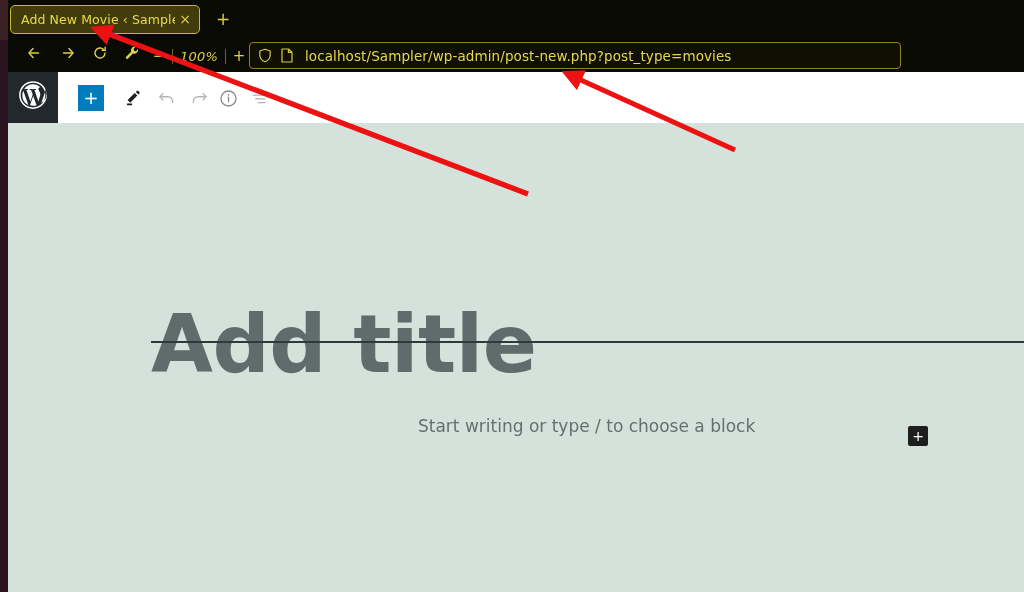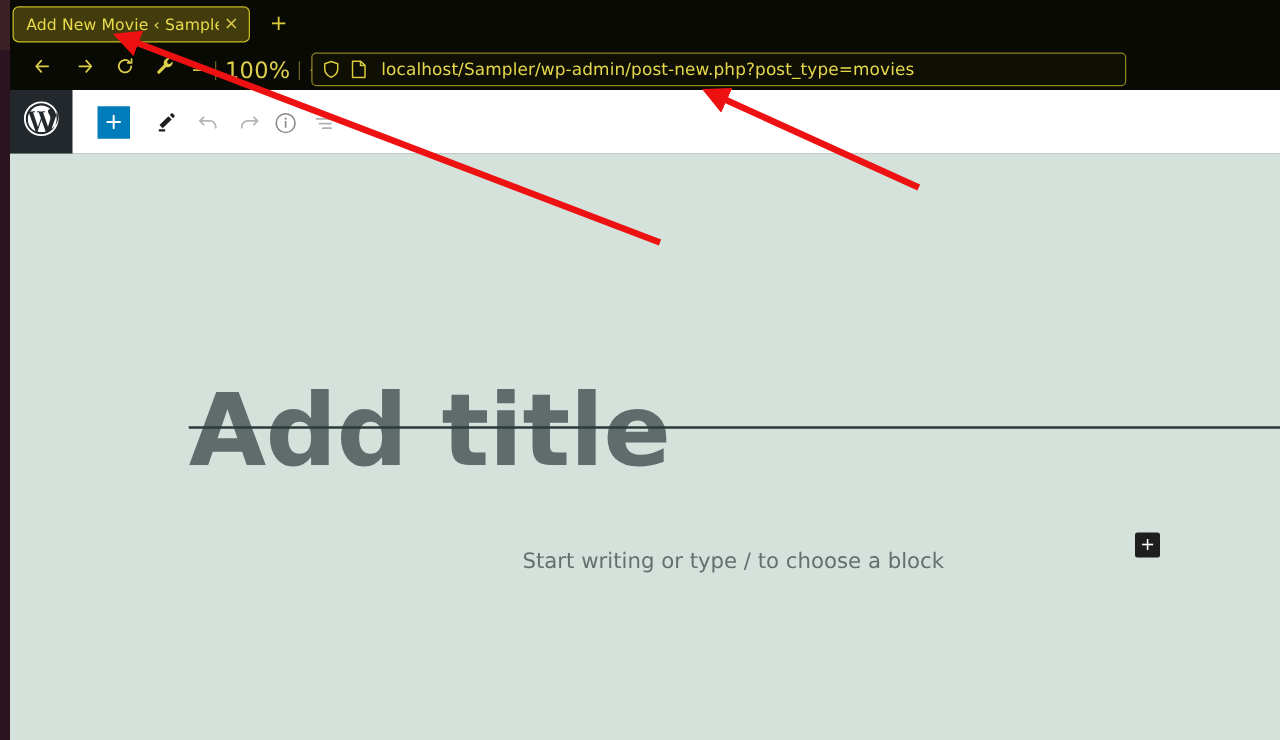--- a/index.html
+++ b/index.html
@@ -132,22 +132,23 @@
     color: #ddd04a;
     font-size: 13px;
   }
   #zoom-out, #zoom-in {
     width: 22px;
     text-align: center;
     font-size: 15px;
   }
   #zoom-level {
     padding: 0 5px;
-    font-size: 18px;
+    font-size: 13px;
     letter-spacing: .2px;
+    font-style: italic;
   }
   .zoom-sep {
     width: 1px;
     height: 15px;
     background: #6b6420;
     margin: 0 2px;
   }
 
   #url-bar {
     position: absolute;
@@ -259,21 +260,21 @@
     position: absolute;
     left: 143px;
     top: 218px;
     width: 900px;
     height: 2px;
     background: #2b3b3b;
   }
   #body-placeholder {
     position: absolute;
     left: 410px;
-    top: 316px;
+    top: 293px;
     color: #64706e;
     font-size: 17px;
     white-space: nowrap;
   }
   #block-inserter-inline {
     position: absolute;
     left: 900px;
     top: 303px;
     width: 20px;
     height: 20px;

